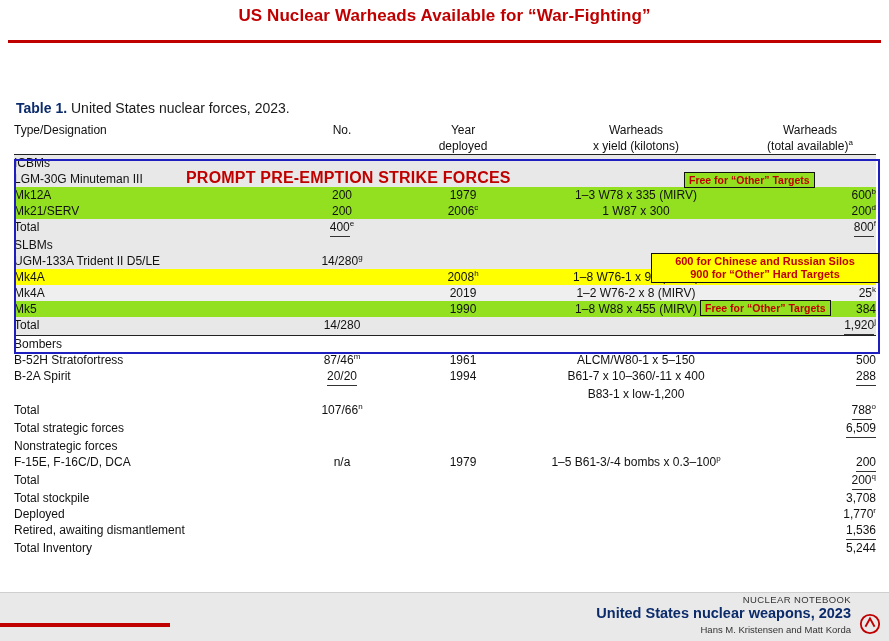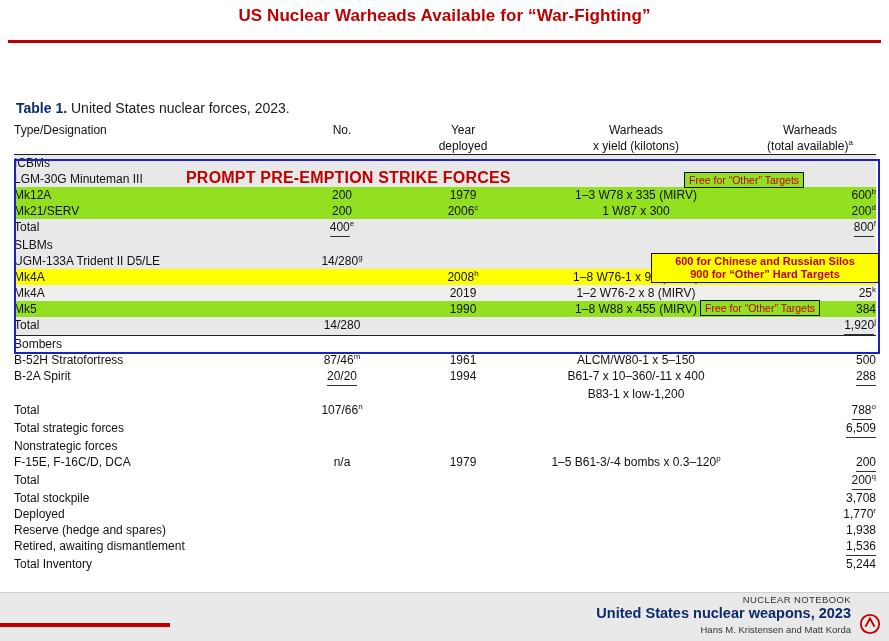--- a/index.html
+++ b/index.html
@@ -104,21 +104,21 @@
   .anno {
     position: absolute;
     color: #c00000;
     font-weight: bold;
     font-size: 16px;
     letter-spacing: 0.2px;
   }
   .anno-small {
     position: absolute;
     color: #c00000;
-    font-weight: normal;
+    font-weight: bold;
     font-size: 10.5px;
     background: #92e020;
     border: 1px solid #111;
     padding: 1px 4px;
     white-space: nowrap;
   }
   .anno-yellow {
     position: absolute;
     color: #c00000;
     font-weight: bold;
@@ -335,21 +335,21 @@
           <td class="bold ind1">Nonstrategic forces</td>
           <td></td>
           <td></td>
           <td></td>
           <td></td>
         </tr>
         <tr>
           <td class="ind1">F-15E, F-16C/D, DCA</td>
           <td class="ctr">n/a</td>
           <td class="ctr">1979</td>
-          <td class="ctr"><span>1–5 B61-3/-4 bombs x 0.3–120</span><sup>p</sup></td>
+          <td class="ctr"><span>1–5 B61-3/-4 bombs x 0.3–100</span><sup>p</sup></td>
           <td class="rgt"><span class="dbl">200</span></td>
         </tr>
         <tr>
           <td class="bold ind2">Total</td>
           <td></td>
           <td></td>
           <td></td>
           <td class="rgt bold"><span class="dbl">200</span><sup>q</sup></td>
         </tr>
         <tr>
@@ -358,27 +358,20 @@
           <td></td>
           <td></td>
           <td class="rgt bold">3,708</td>
         </tr>
         <tr>
           <td class="ind2">Deployed</td>
           <td></td>
           <td></td>
           <td></td>
           <td class="rgt"><span>1,770</span><sup>r</sup></td>
-        </tr>
-        <tr>
-          <td class="ind2">Reserve (hedge and spares)</td>
-          <td></td>
-          <td></td>
-          <td></td>
-          <td class="rgt">1,938</td>
         </tr>
         <tr>
           <td class="bold ind1">Retired, awaiting dismantlement</td>
           <td></td>
           <td></td>
           <td></td>
           <td class="rgt bold"><span class="dbl">1,536</span></td>
         </tr>
         <tr>
           <td class="bold ind1">Total Inventory</td>

